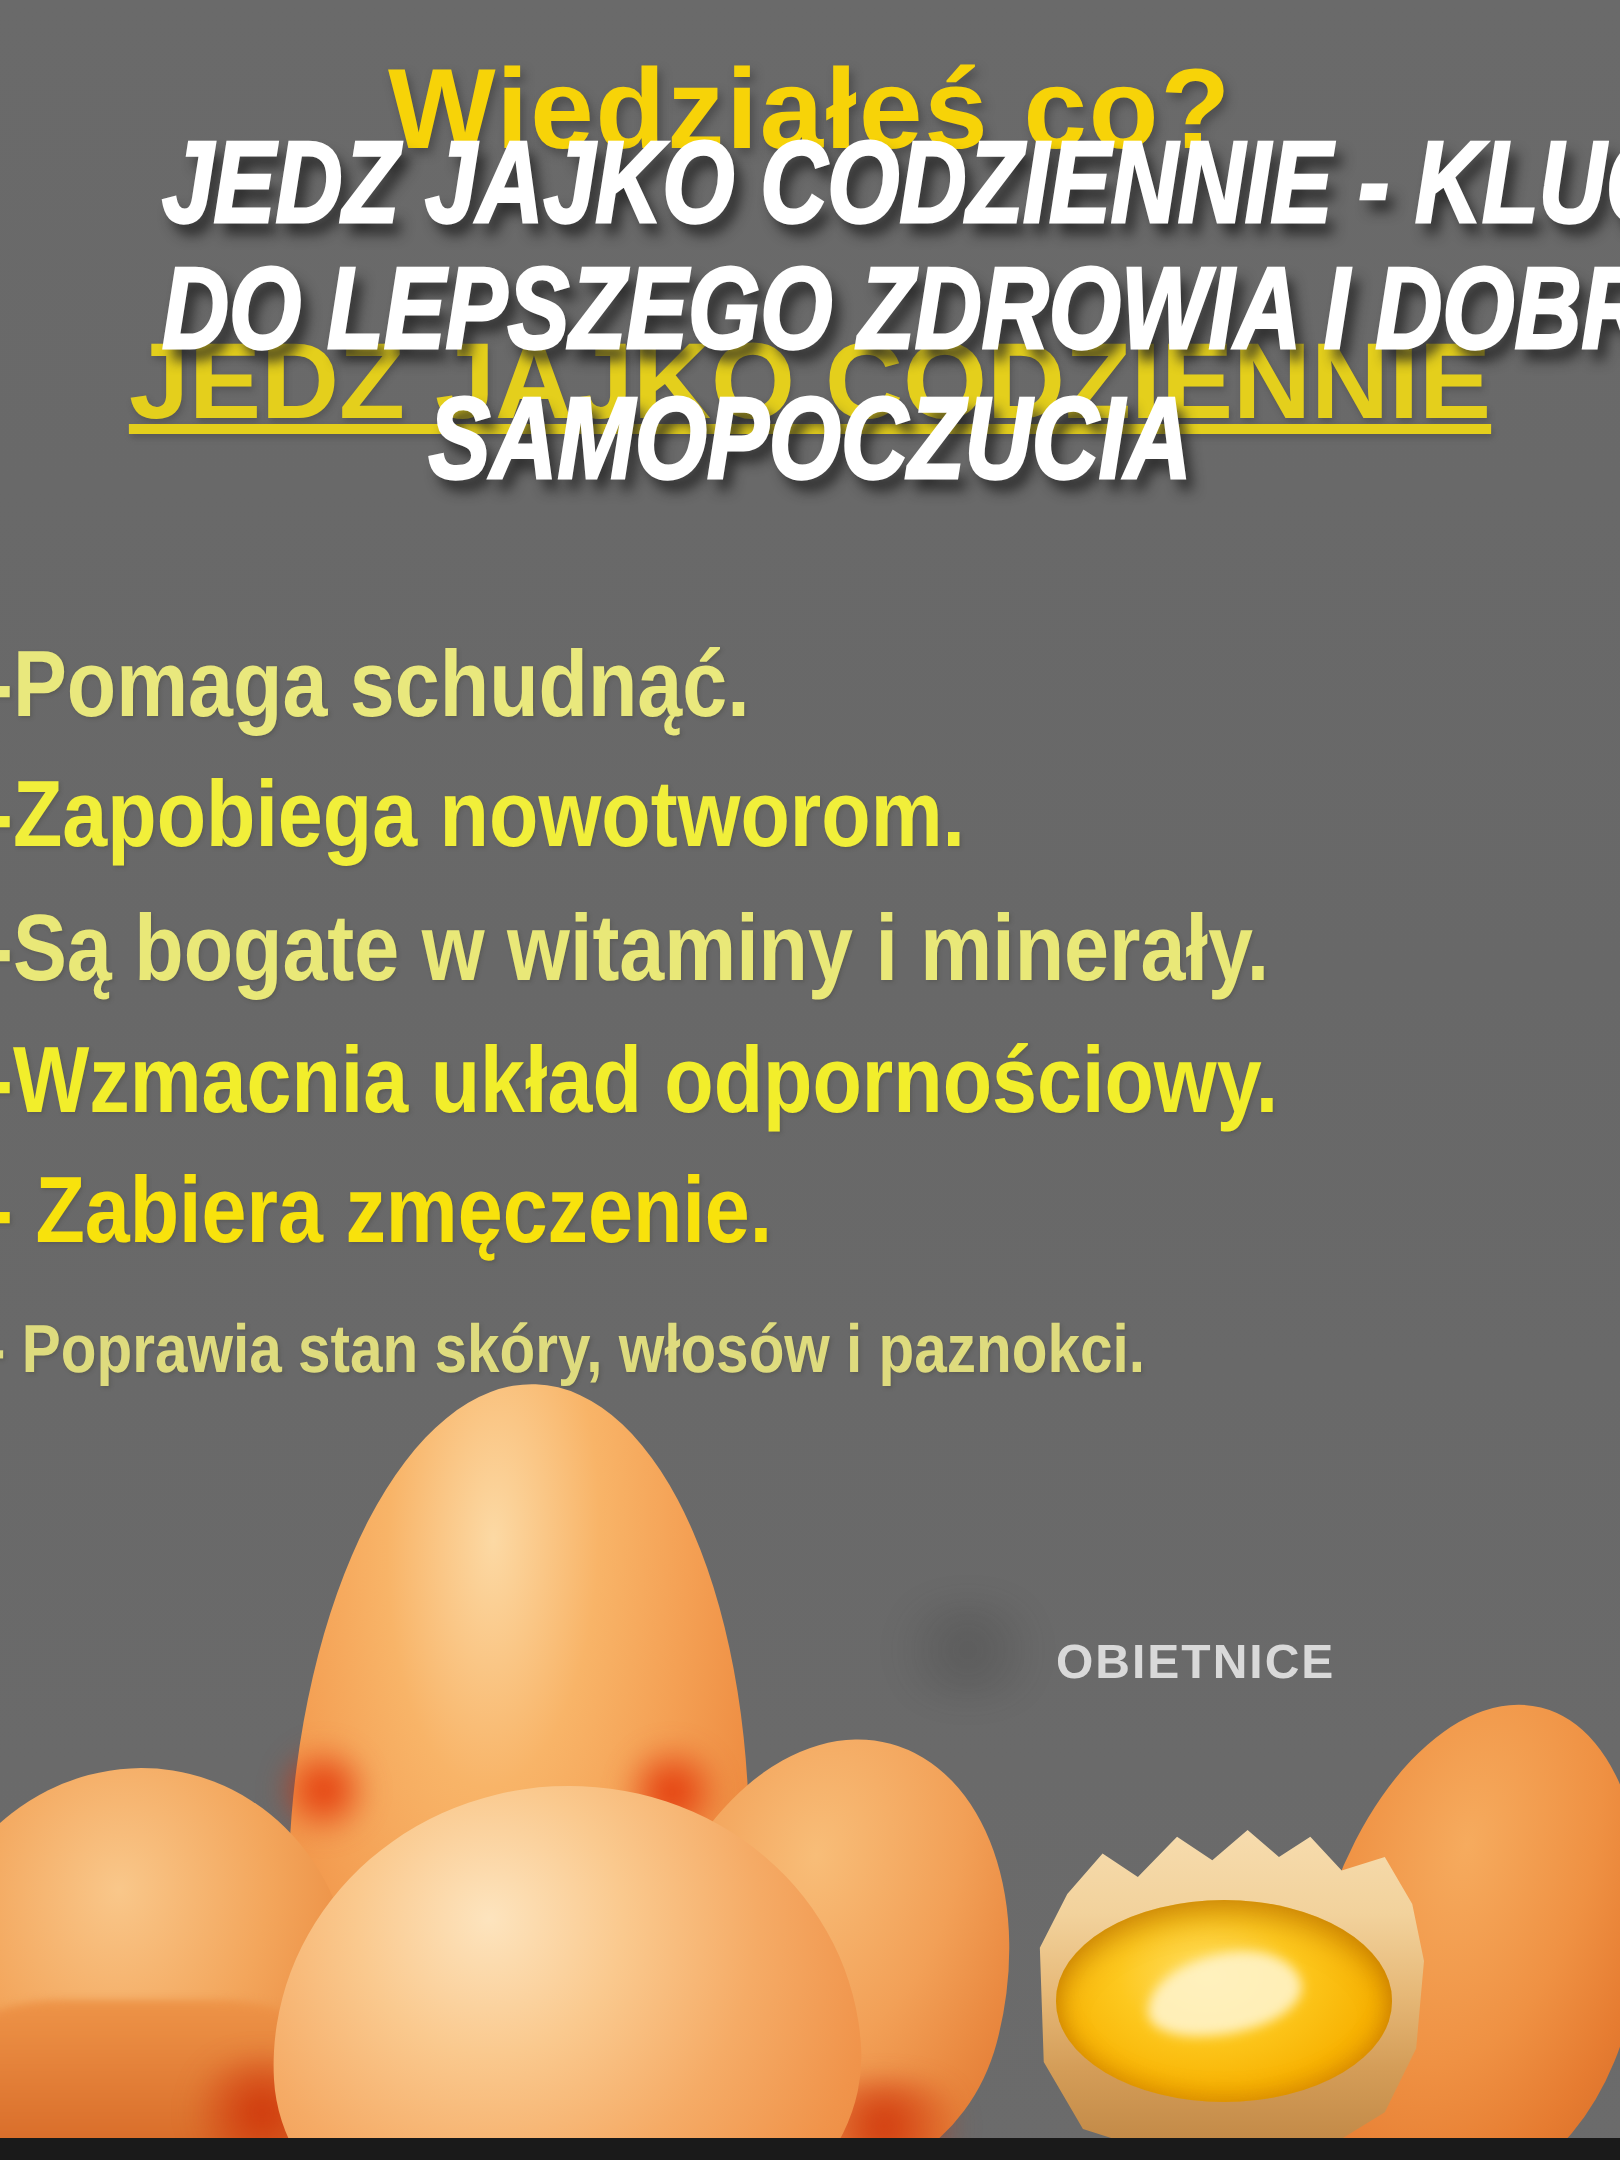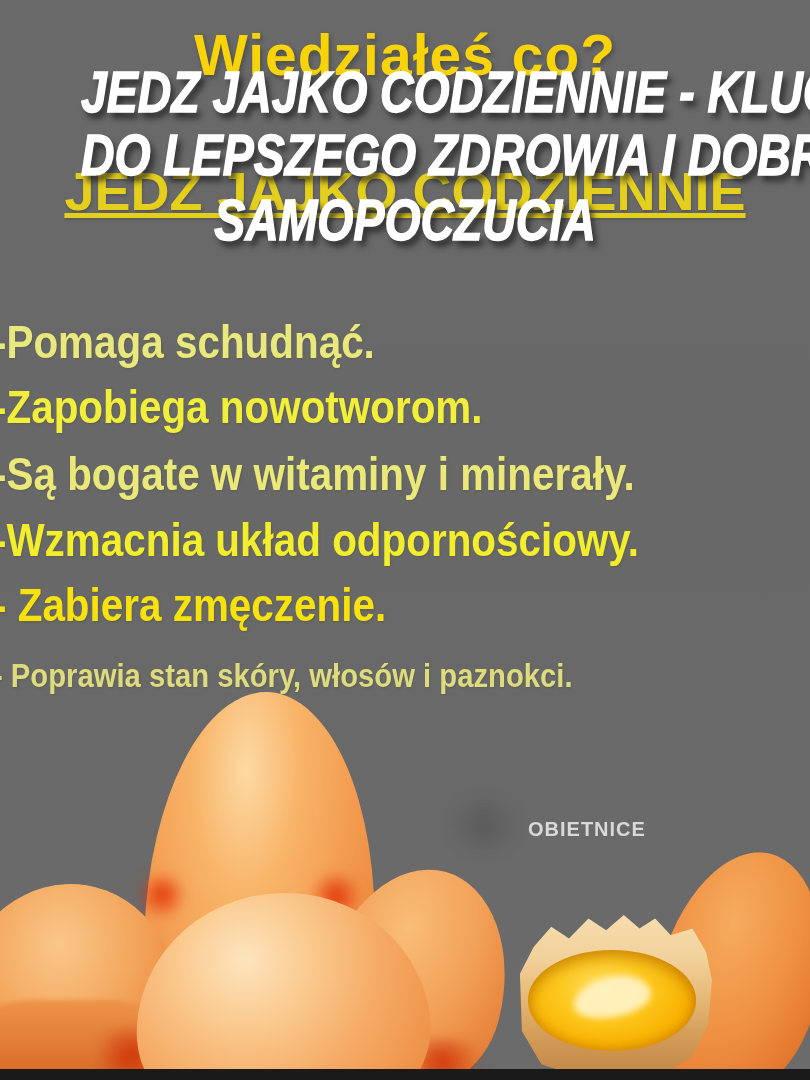--- a/index.html
+++ b/index.html
@@ -127,21 +127,21 @@
   }
   .smudge{
     position:absolute;left:438px;top:798px;width:92px;height:54px;z-index:1;
     border-radius:50%;
     background:radial-gradient(circle,rgba(40,40,40,0.22) 0%,rgba(40,40,40,0) 70%);
     filter:blur(6px);
   }
 
   .photo-caption{
     position:absolute;left:528px;top:818px;z-index:6;
-    font-size:20px;font-weight:bold;letter-spacing:1px;
+    font-size:24px;font-weight:bold;letter-spacing:1px;
     white-space:nowrap;
   }
 
   .bottom-bar{
     position:absolute;left:0;right:0;top:1069px;height:11px;z-index:10;
     background:#1a1a1a;
   }
 </style>
 </head>
 <body>

